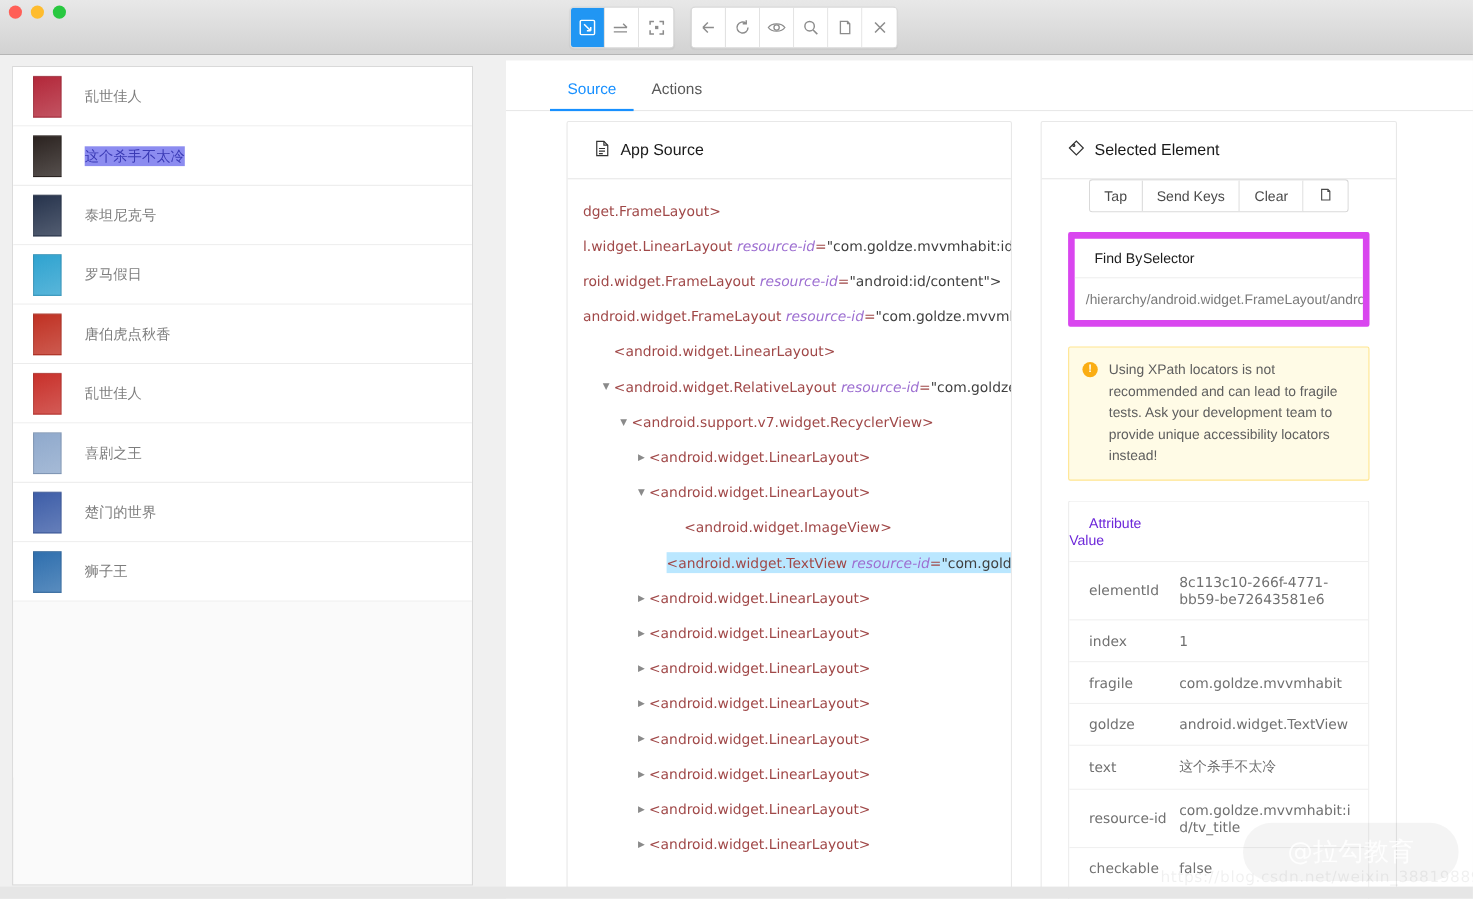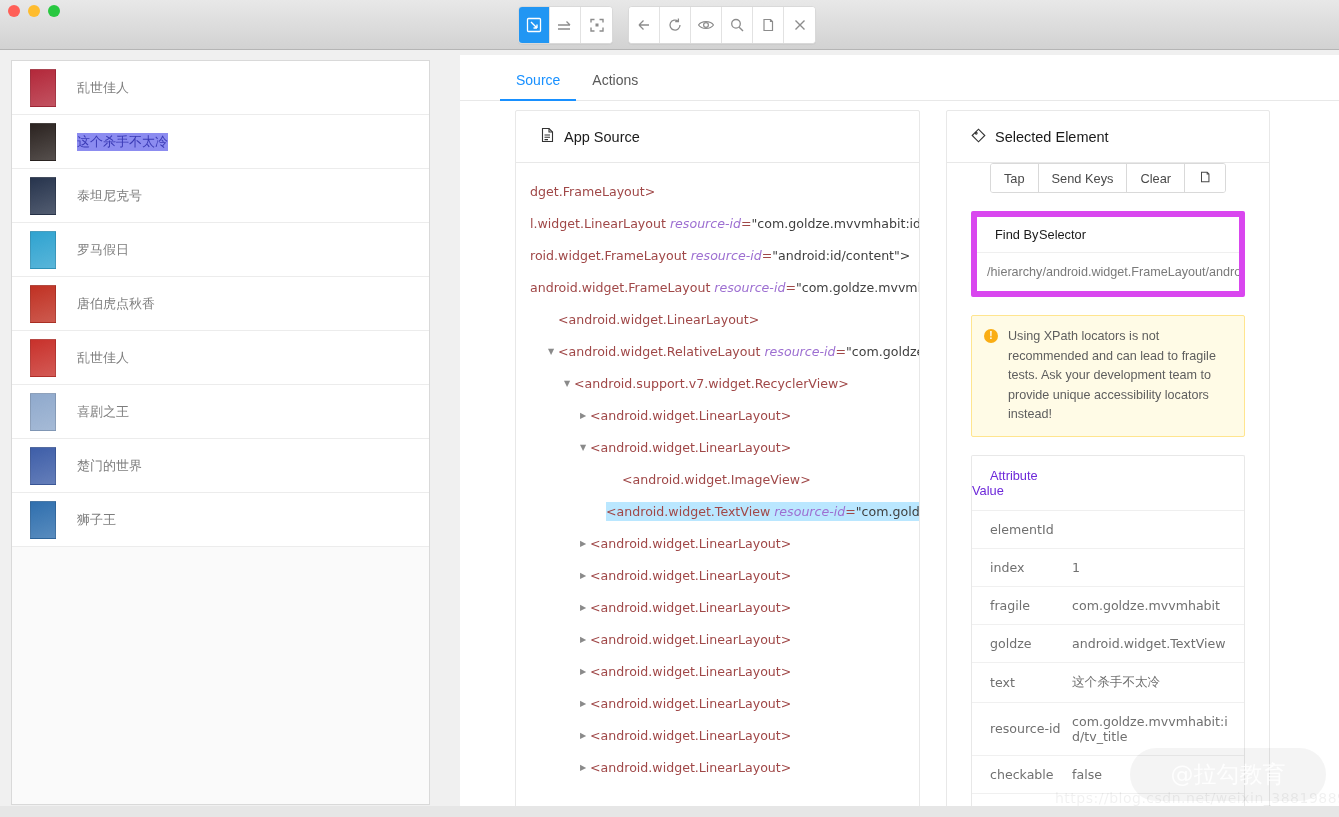--- a/index.html
+++ b/index.html
@@ -503,20 +503,21 @@
       </div>
 
       <div id="attr-box">
         <div class="attr-head">
           <div class="k">Attribute</div>
           <div class="v">Value</div>
         </div>
         <div id="attr-rows">
             <div class="attr-row">
               <div class="k">elementId</div>
+              <div class="v">8c113c10-266f-4771-bb59-be72643581e6</div>
             </div>
             <div class="attr-row">
               <div class="k">index</div>
               <div class="v">1</div>
             </div>
             <div class="attr-row">
               <div class="k">fragile</div>
               <div class="v">com.goldze.mvvmhabit</div>
             </div>
             <div class="attr-row">

